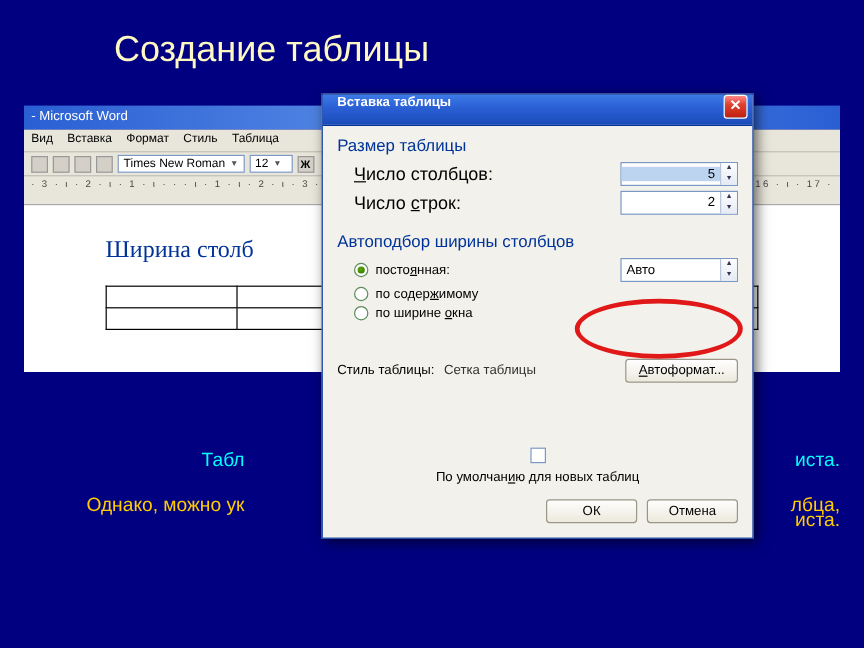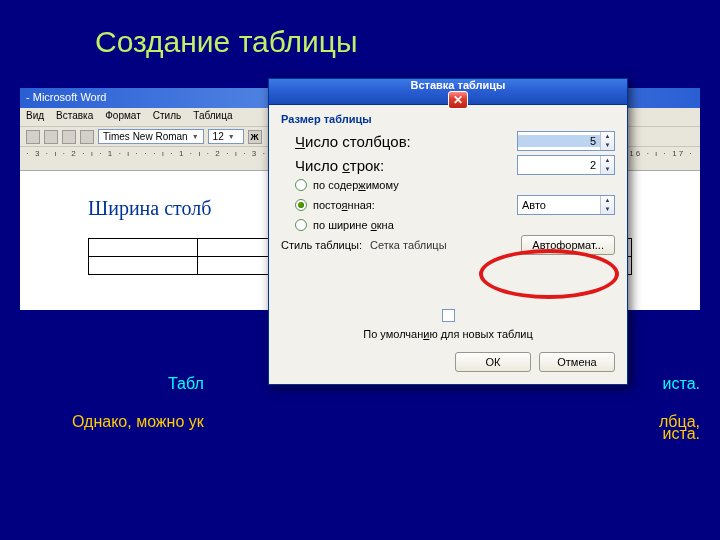--- a/index.html
+++ b/index.html
@@ -4,21 +4,21 @@
 <style>
   * { box-sizing: border-box; margin: 0; padding: 0; }
   body {
     width: 720px; height: 540px;
     background: #000080;
     font-family: Tahoma, Arial, sans-serif;
     position: relative;
     overflow: hidden;
   }
   .slide-title {
-    color: #bef264;
+    color: #fef9c3;
     font-size: 30px;
     font-weight: 400;
     position: absolute;
     top: 25px; left: 95px;
     font-family: Arial, sans-serif;
   }
   .word-window {
     position: absolute;
     top: 88px; left: 20px;
     width: 680px;
@@ -104,39 +104,38 @@
     border: 1px solid #003399;
     background: #f2f1eb;
     font-size: 11px;
   }
   .dlg-titlebar {
     height: 26px;
     background: linear-gradient(to bottom, #3c79e6 0%, #2a5fd4 45%, #1a4bb8 100%);
     border-bottom: 1px solid #003399;
     color: #fff;
     display: flex;
-    align-items: center;
+    align-items: flex-start;
     justify-content: space-between;
-    padding: 0 4px 0 24px;
+    padding: 0 4px 0 12px;
     font-weight: bold;
-    flex-direction: column;
   }
   .close-btn {
     width: 20px; height: 20px;
     background: linear-gradient(to bottom, #f88 0%, #e04030 40%, #c02010 100%);
     border: 1px solid #fff;
     border-radius: 3px;
     color: #fff;
     font-size: 12px;
     line-height: 16px;
     text-align: center;
     font-weight: bold;
   }
   .dlg-body { padding: 8px 12px 12px 12px; }
-  .group-label { color: #003399; font-weight: bold; margin-bottom: 6px; font-size: 11px; }
+  .group-label { color: #003399; font-weight: normal; margin-bottom: 6px; font-size: 14px; }
   .group-label.aw { margin-top: 14px; }
   .row {
     display: flex;
     align-items: center;
     margin: 4px 0 4px 14px;
   }
   .row-label { flex: 1; font-size: 15px; }
   .u { text-decoration: underline; }
   .spinbox {
     width: 98px; height: 20px;
@@ -171,21 +170,21 @@
     content: ""; width: 6px; height: 6px; background: radial-gradient(circle at 40% 40%, #5da800, #2a6e00); border-radius: 50%;
   }
   .btn {
     background: linear-gradient(#fefefe,#ece9dc);
     border: 1px solid #9a968a;
     border-radius: 3px;
     padding: 3px 10px;
     font-size: 11px;
     text-align: center;
   }
-  .style-row { display: flex; align-items: center; gap: 8px; margin: 4px 0 0 0; }
+  .style-row { display: flex; align-items: center; gap: 8px; margin: 32px 0 0 0; }
   .style-row .lbl { font-size: 11px; }
   .style-row .txt { flex: 1; color: #333; font-size: 11px; }
   .chk-row { display: flex; align-items: center; gap: 6px; margin-top: 54px; flex-direction: column; }
   .chk {
     width: 13px; height: 13px; background: #fff; border: 1px solid #7b98c4;
   }
   .dlg-buttons {
     display: flex; justify-content: flex-end; gap: 8px; margin-top: 12px;
   }
   .dlg-buttons .btn { min-width: 76px; }
@@ -292,45 +291,46 @@
       </div>
       <div class="spinbox">
         <span class="val">2</span>
         <span class="spinners">
             <div>▲</div>
             <div>▼</div>
           </span>
       </div>
     </div>
 
-
-    <div class="row">
-      <div class="radiodiv">
-        <span class="radio"></span>
-        <span><span>по содер</span><span class="u">ж</span><span>имому</span></span>
-      </div>
-    </div>
+    <div class="group-label aw">Автоподбор ширины столбцов</div>
 
     <div class="row">
       <div class="radiodiv">
         <span class="radio checked"></span>
         <span><span>посто</span><span class="u">я</span><span>нная:</span></span>
       </div>
       <div class="spinbox">
         <span class="val" style="text-align:left;padding-left:4px;">Авто</span>
         <span class="spinners">
             <div>▲</div>
             <div>▼</div>
           </span>
       </div>
     </div>
 
     <div class="row">
       <div class="radiodiv">
         <span class="radio"></span>
+        <span><span>по содер</span><span class="u">ж</span><span>имому</span></span>
+      </div>
+    </div>
+
+    <div class="row">
+      <div class="radiodiv">
+        <span class="radio"></span>
         <span><span>по ширине </span><span class="u">о</span><span>кна</span></span>
       </div>
     </div>
 
     <div class="style-row">
       <span class="lbl">Стиль таблицы:</span>
       <span class="txt">Сетка таблицы</span>
       <span class="btn"><span class="u">А</span>втоформат...</span>
     </div>
 

